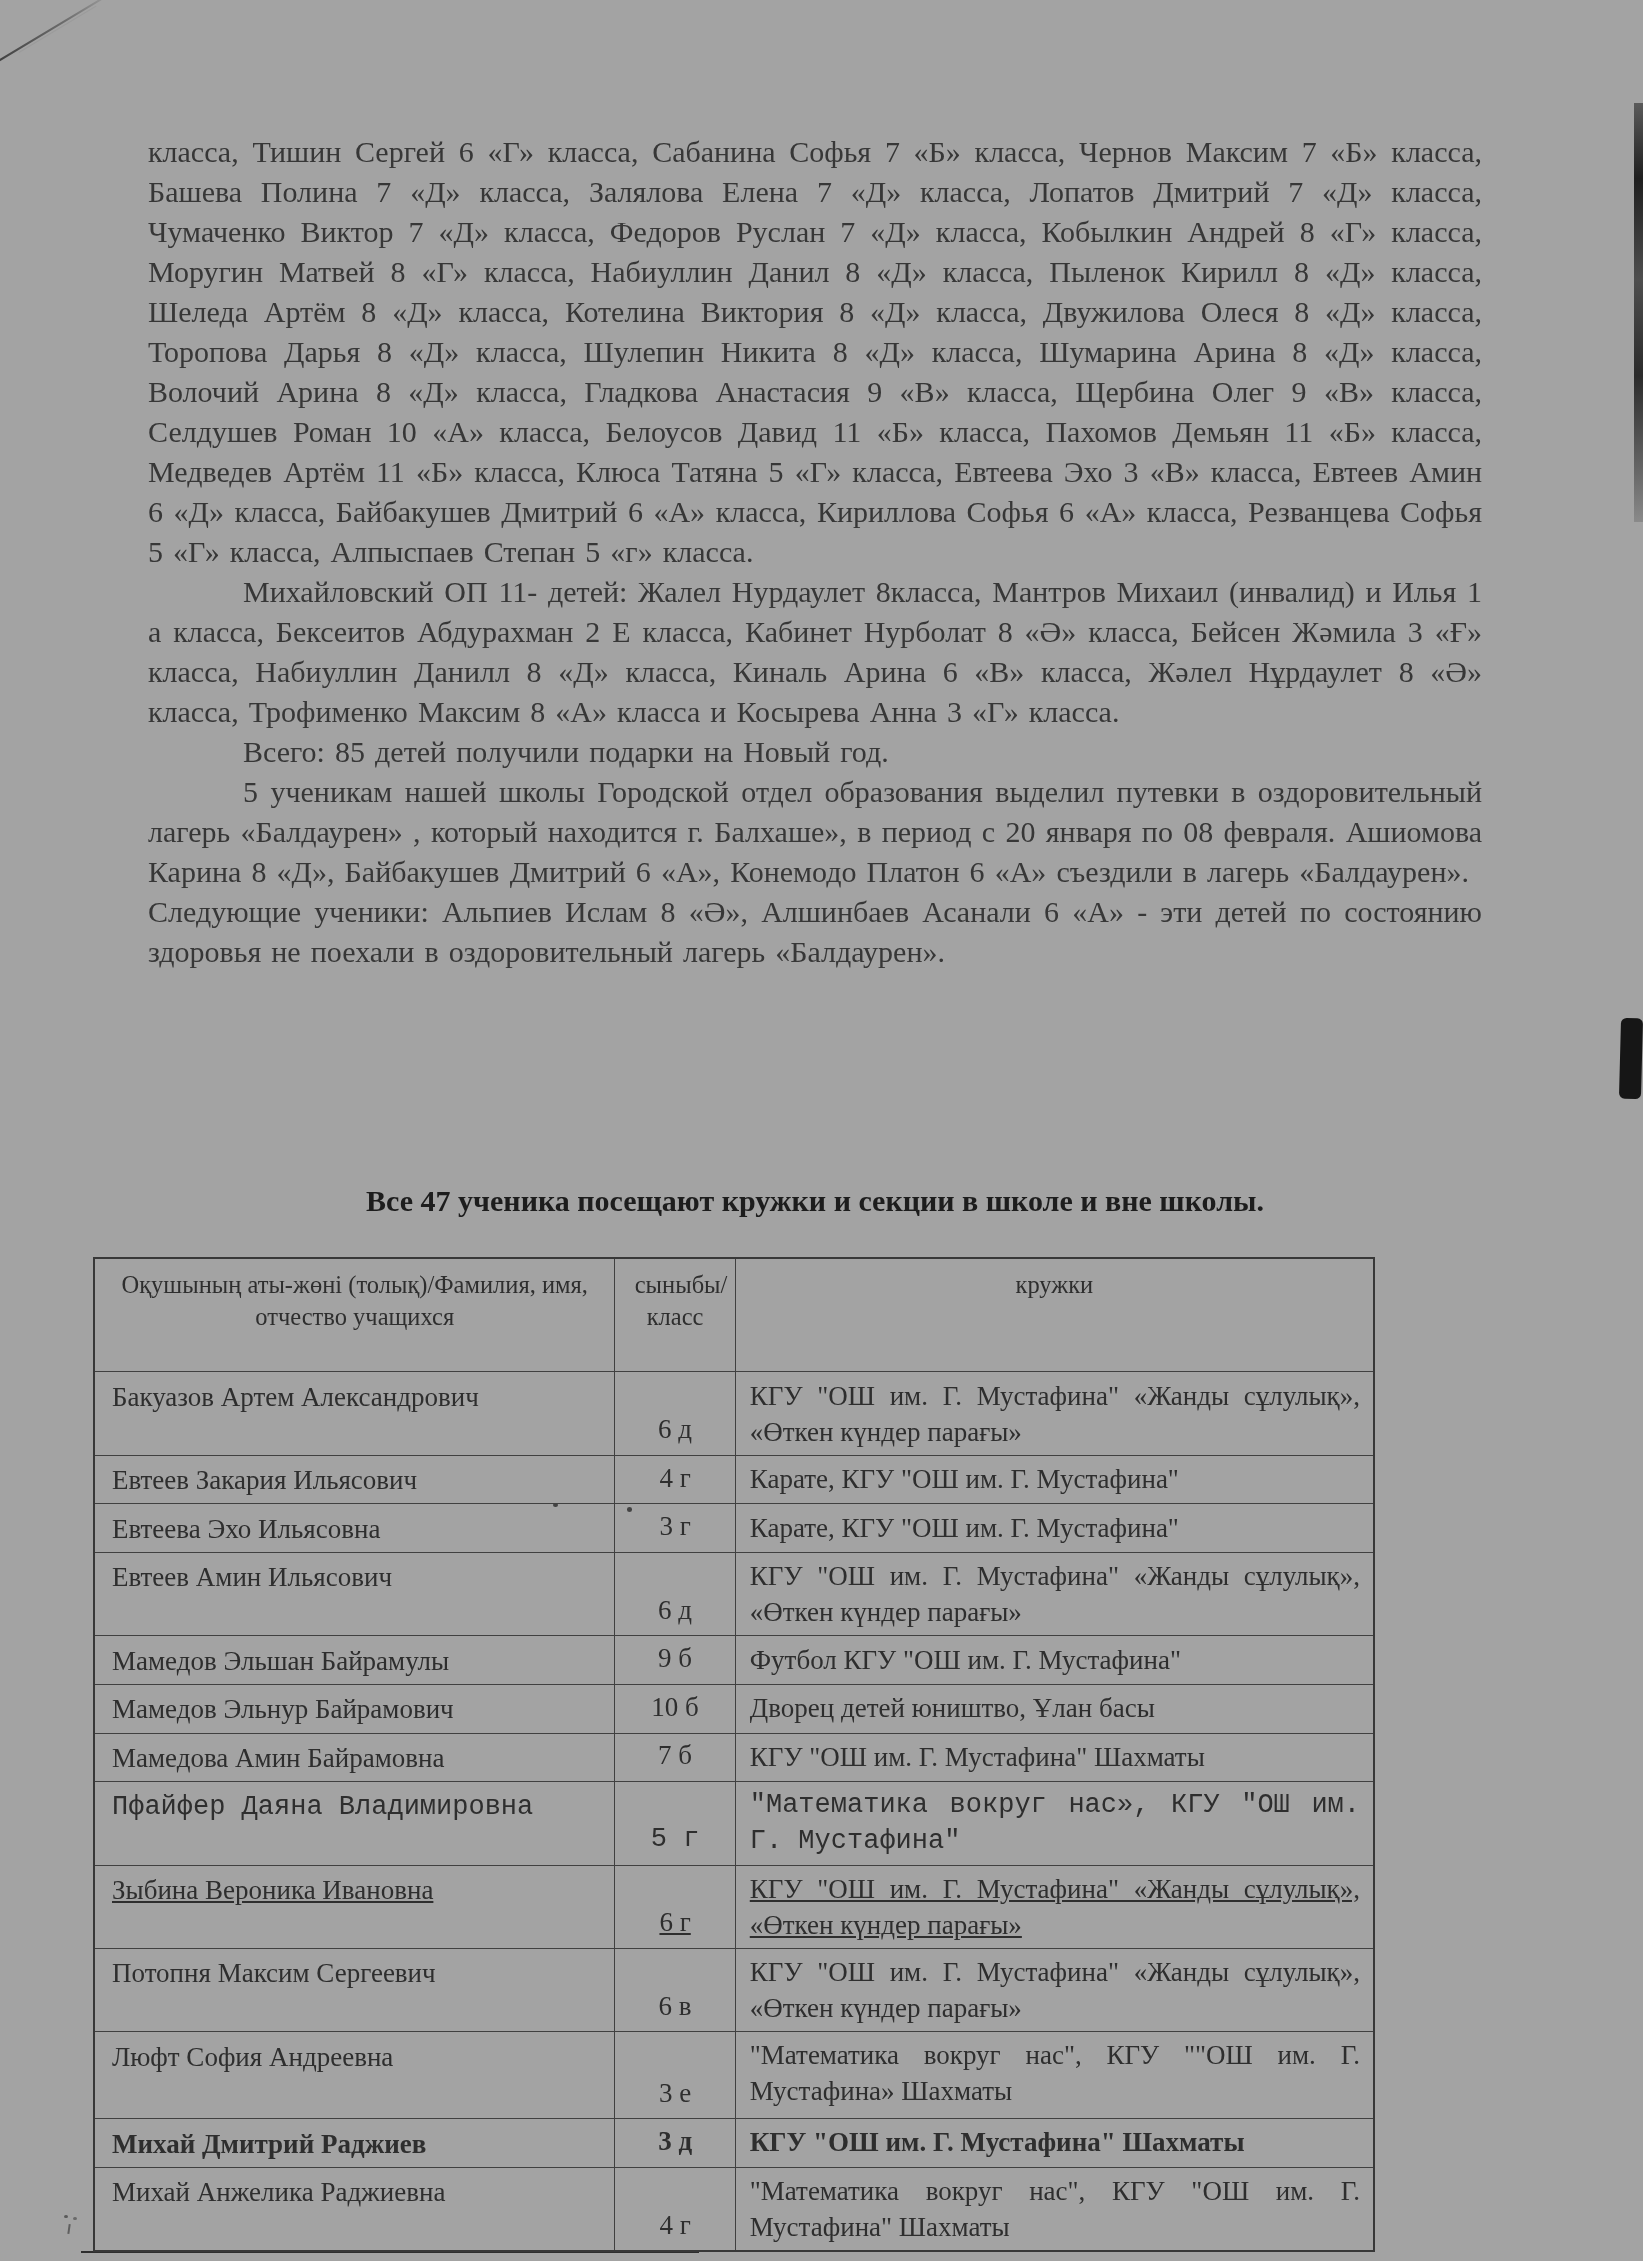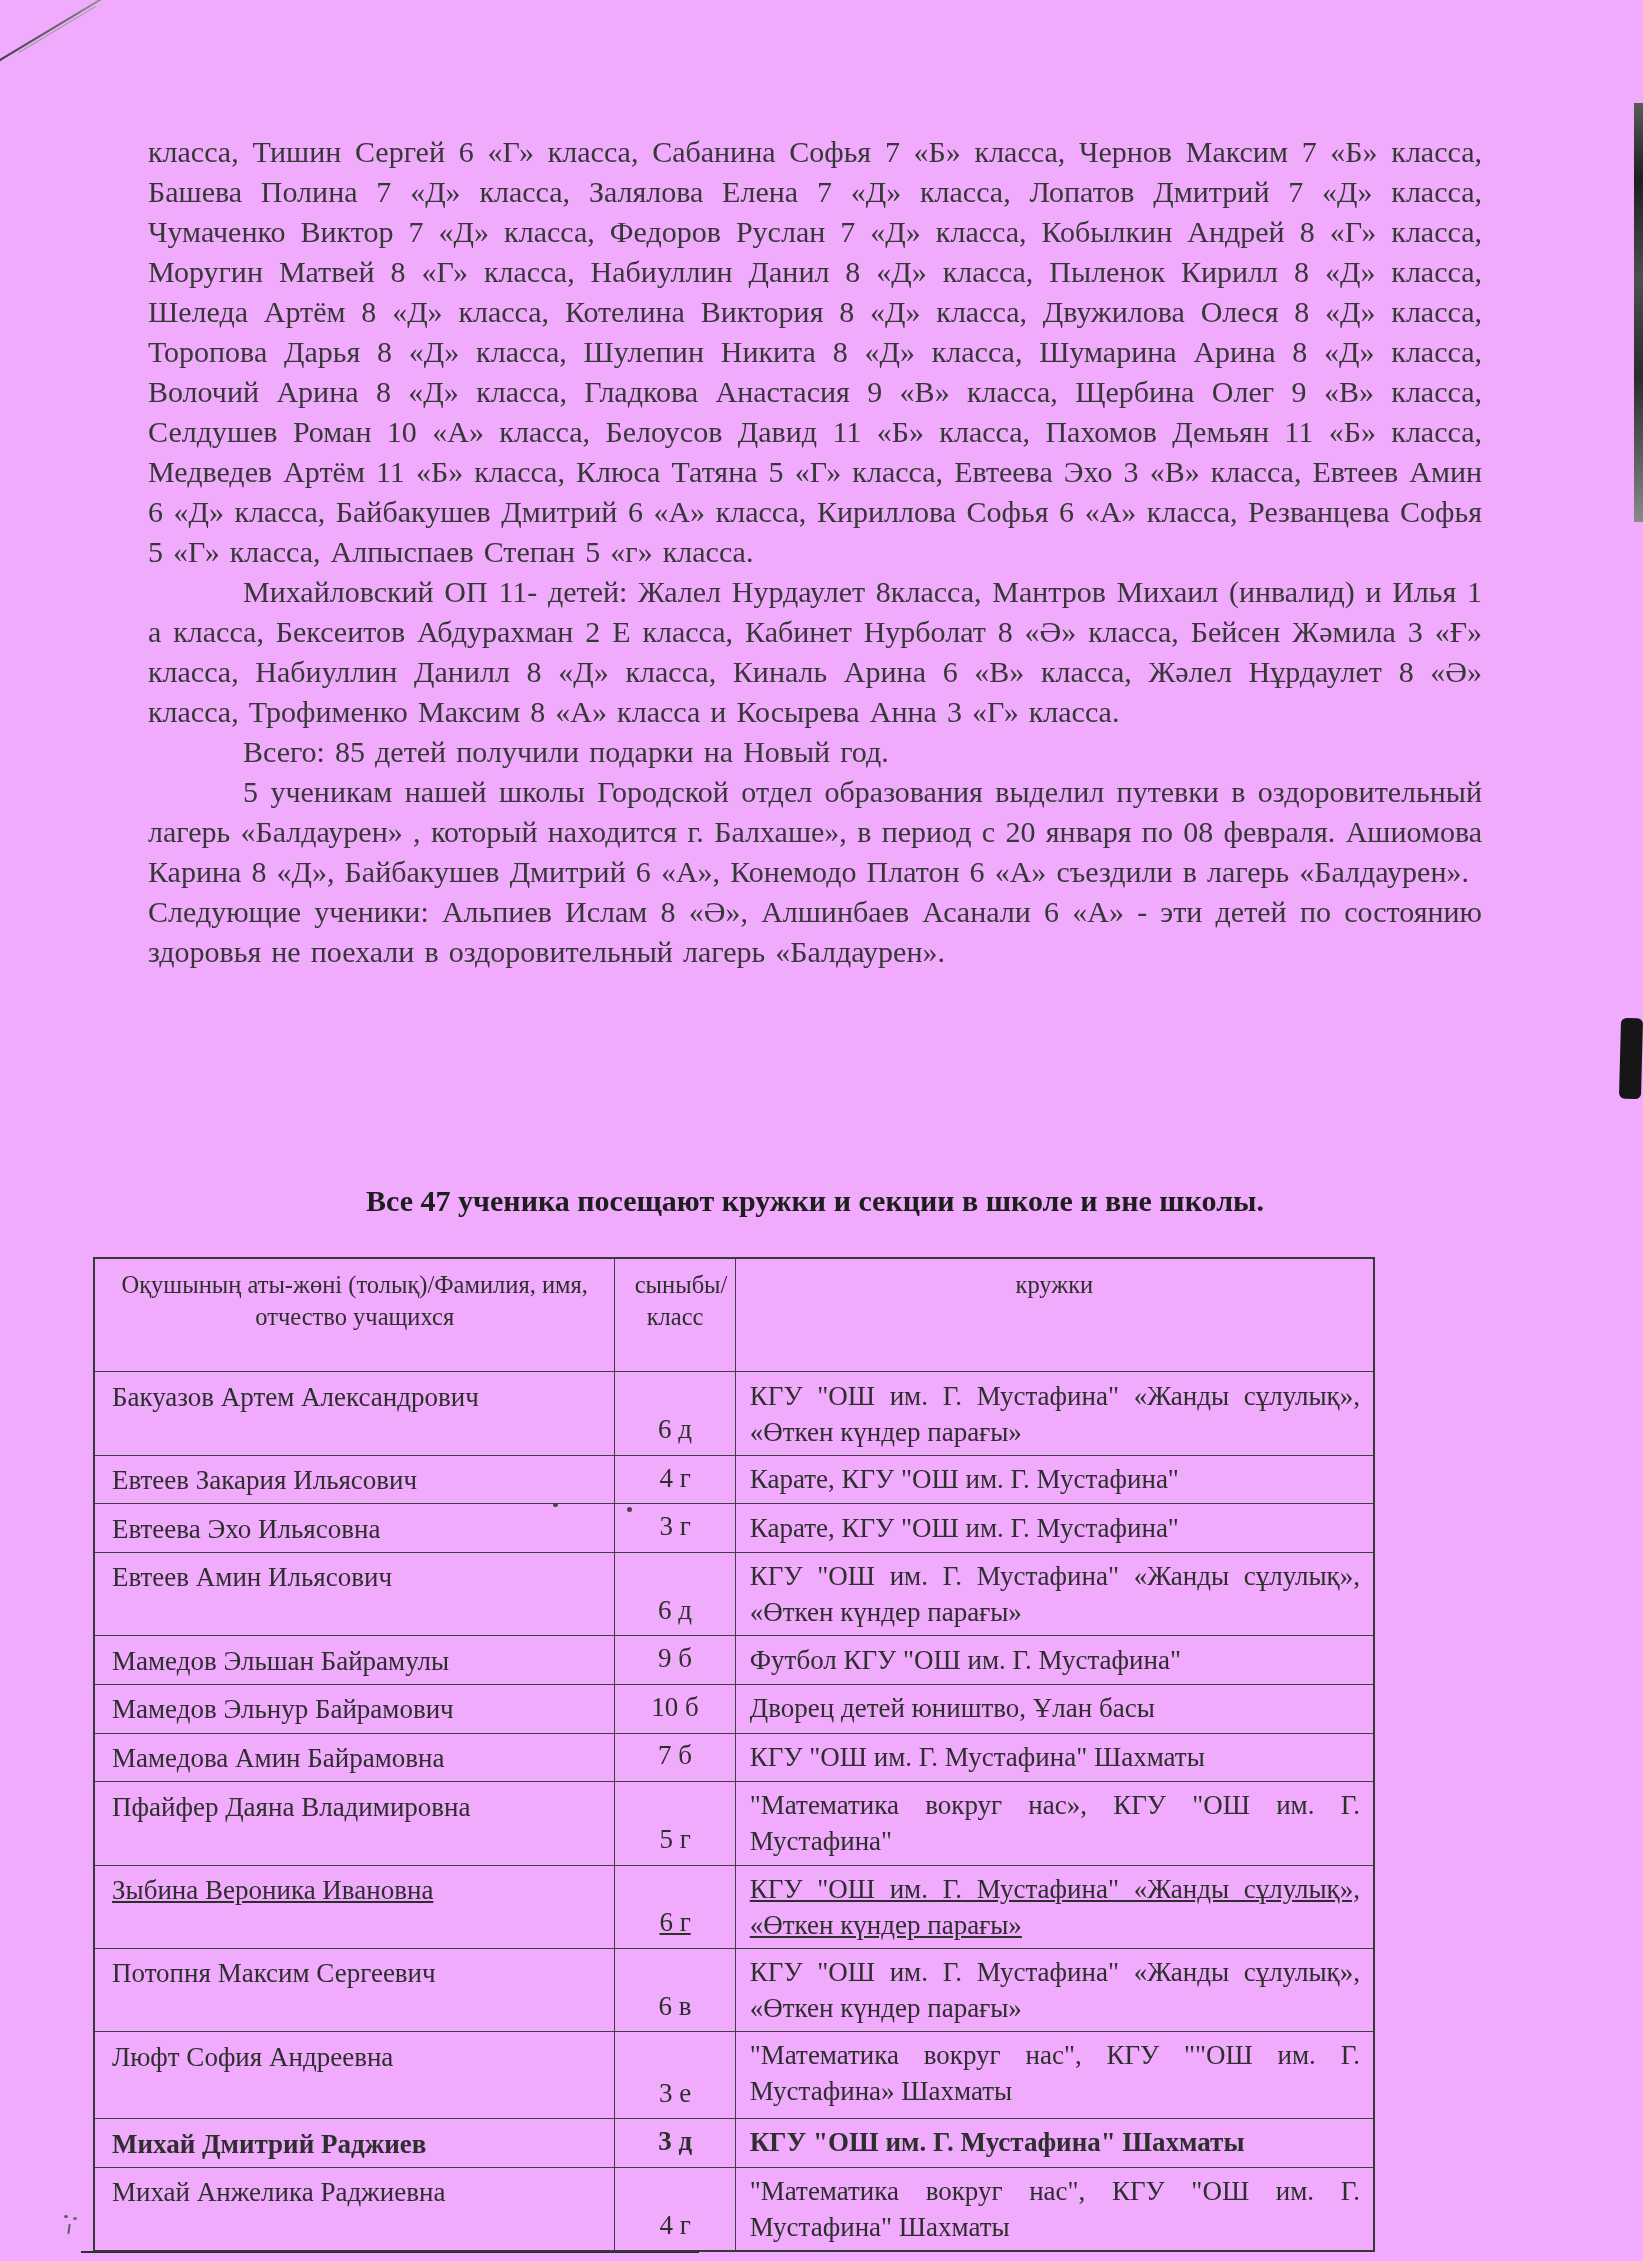--- a/index.html
+++ b/index.html
@@ -1,20 +1,20 @@
 <!DOCTYPE html>
 <html style="font-size:10.3px"><head>
 <meta charset="utf-8">
 <style>
   html, body { margin: 0; padding: 0; background: #e8e8e8; }
   .page {
     position: relative;
     width: 1644px;
     height: 2261px;
-    background: #f0abfc;
+    background: #a3a3a3;
     overflow: hidden;
     font-family: "Liberation Serif", "DejaVu Serif", serif;
   }
 
   
   .text-block {
     position: absolute;
     left: 148px;
     top: 132px;
     width: 1334px;
@@ -88,21 +88,21 @@
   }
 
   
   tbody tr:nth-child(1)  { height: 71px; }
   tbody tr:nth-child(2)  { height: 43px;  }
   tbody tr:nth-child(3)  { height: 44px; margin-top: 40px;  }
   tbody tr:nth-child(4)  { height: 71px; }
   tbody tr:nth-child(5)  { height: 41px;  }
   tbody tr:nth-child(6)  { height: 43px;  }
   tbody tr:nth-child(7)  { height: 41px;  }
-  tbody tr:nth-child(8)  { height: 70px; }
+  tbody tr:nth-child(8)  { height: 70px; font-family: Liberation Mono, monospace; }
   tbody tr:nth-child(9)  { height: 72px; text-decoration: underline; }
   tbody tr:nth-child(10) { height: 77px; }
   tbody tr:nth-child(11) { height: 87px; }
   tbody tr:nth-child(12) { height: 48px; font-weight: bold;  }
   tbody tr:nth-child(13) { height: 72px; }
 
   
   .artifact { position: absolute; pointer-events: none; }
   .diag-line {
     left: -5.2px; top: 62px; width: 132px; height: 1.9px;

